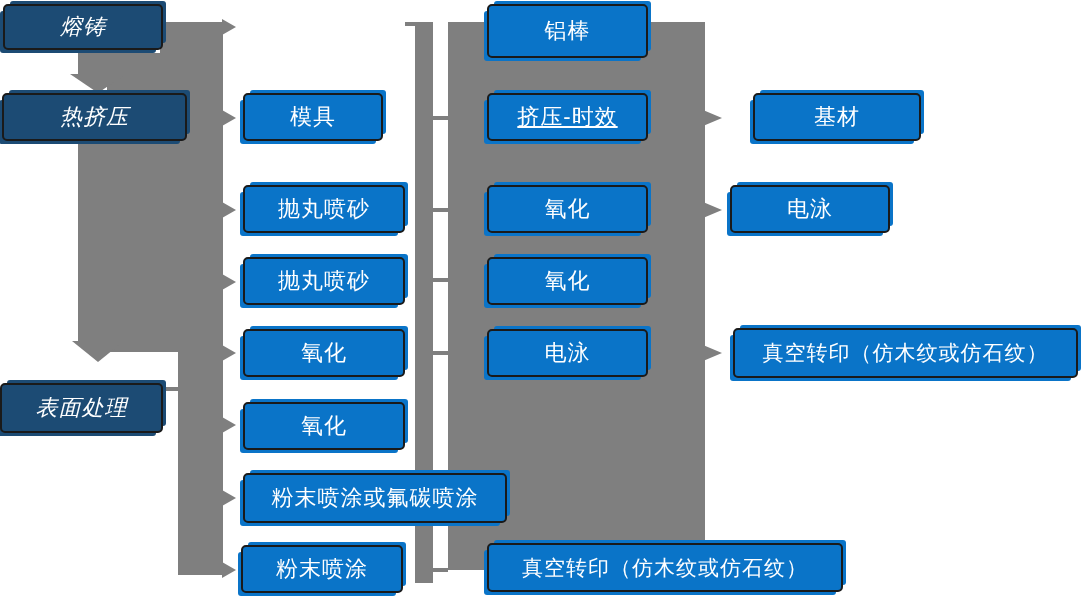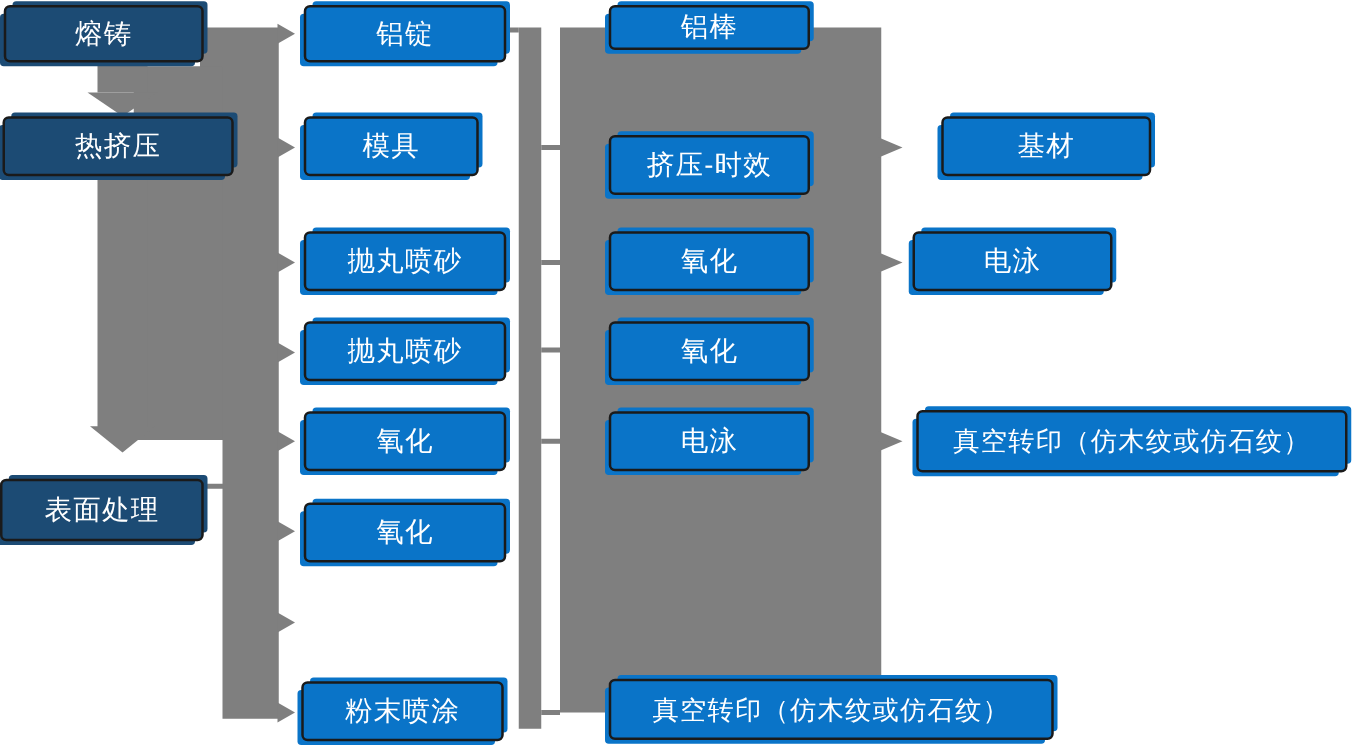--- a/index.html
+++ b/index.html
@@ -37,20 +37,21 @@
     cursor:default;
     text-align:center;
   }
   .node.light{
     background:var(--light-box);
     box-shadow:5px -5px 0 -2px var(--light-box), -5px 5px 0 -2px var(--light-box);
   }
   .node.dark{
     background:var(--dark-box);
     box-shadow:5px -5px 0 -2px var(--dark-box), -5px 5px 0 -2px var(--dark-box);
+    font-style:italic;
   }
 </style>
 </head>
 <body>
 
 <div id="diagram">
 
   <svg id="connector-layer" width="1084" height="596" viewBox="0 0 1084 596" xmlns="http://www.w3.org/2000/svg">
 
     <g>
@@ -98,29 +99,29 @@
       <polygon class="con" points="703,110 703,126 722,118"></polygon>
       <polygon class="con" points="703,202 703,218 722,210"></polygon>
       <polygon class="con" points="703,345 703,361 722,353"></polygon>
     </g>
   </svg>
 
   <div id="node-layer">
       <div class="node dark" style="left: 3px; top: 4px; width: 160px; height: 46px;">熔铸</div>
       <div class="node dark" style="left: 2px; top: 93px; width: 185px; height: 48px;">热挤压</div>
       <div class="node dark" style="left: 0px; top: 363px; width: 163px; height: 50px; margin-top: 20px;">表面处理</div>
-      <div class="node light" style="left: 243px; top: 4px; width: 162px; height: 46px;">铝锭</div>
       <div class="node light" style="left: 243px; top: 93px; width: 140px; height: 48px;">模具</div>
       <div class="node light" style="left: 243px; top: 185px; width: 162px; height: 48px;">抛丸喷砂</div>
       <div class="node light" style="left: 243px; top: 257px; width: 162px; height: 48px;">抛丸喷砂</div>
       <div class="node light" style="left: 243px; top: 329px; width: 162px; height: 48px;">氧化</div>
       <div class="node light" style="left: 243px; top: 402px; width: 162px; height: 48px;">氧化</div>
+      <div class="node light" style="left: 243px; top: 473px; width: 264px; height: 50px;">粉末喷涂或氟碳喷涂</div>
       <div class="node light" style="left: 241px; top: 545px; width: 162px; height: 48px;">粉末喷涂</div>
-      <div class="node light" style="left: 487px; top: 4px; width: 161px; height: 36px;">铝棒</div>
-      <div class="node light" style="left: 487px; top: 108px; width: 161px; height: 48px;">挤压-时效</div>
+      <div class="node light" style="left: 487px; top: 4px; width: 161px; height: 54px;">铝棒</div>
+      <div class="node light" style="left: 487px; top: 93px; width: 161px; height: 48px; text-decoration: underline;">挤压-时效</div>
       <div class="node light" style="left: 487px; top: 185px; width: 161px; height: 48px;">氧化</div>
       <div class="node light" style="left: 487px; top: 257px; width: 161px; height: 48px;">氧化</div>
       <div class="node light" style="left: 487px; top: 329px; width: 161px; height: 48px;">电泳</div>
       <div class="node light" style="left: 753px; top: 93px; width: 168px; height: 48px;">基材</div>
       <div class="node light" style="left: 730px; top: 185px; width: 160px; height: 48px;">电泳</div>
       <div class="node light" style="left: 733px; top: 328px; width: 345px; height: 50px; font-size: 21px;">真空转印（仿木纹或仿石纹）</div>
       <div class="node light" style="left: 487px; top: 543px; width: 356px; height: 49px; font-size: 21px;">真空转印（仿木纹或仿石纹）</div>
     </div>
 
 </div>

